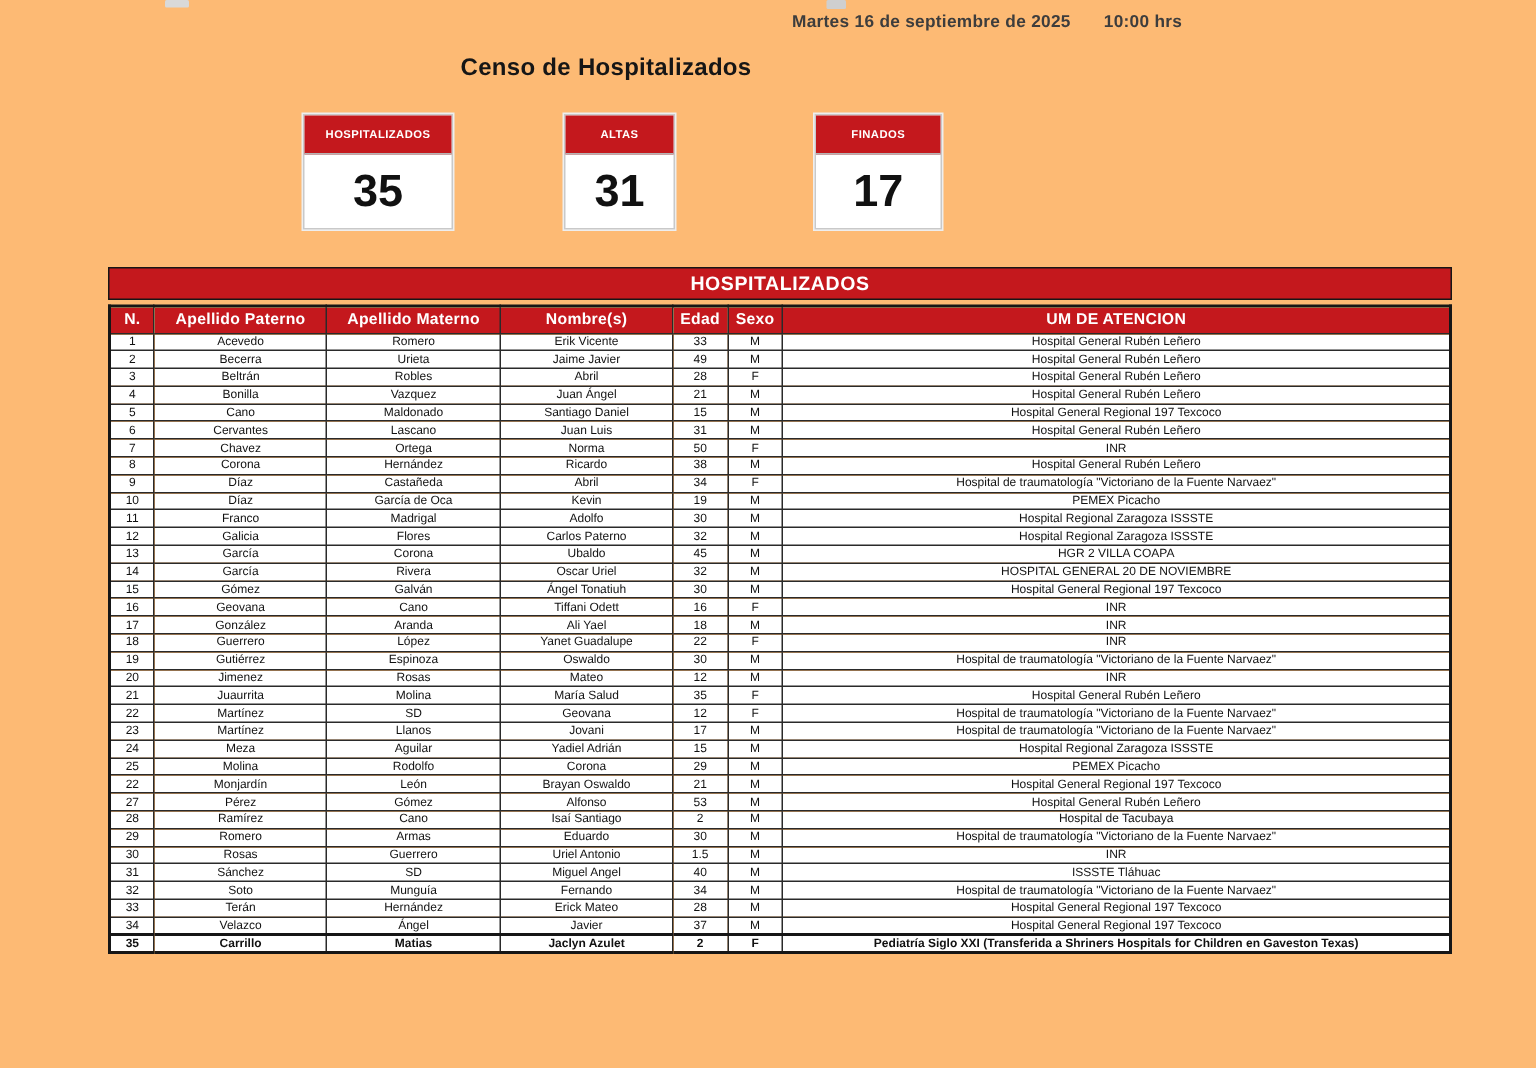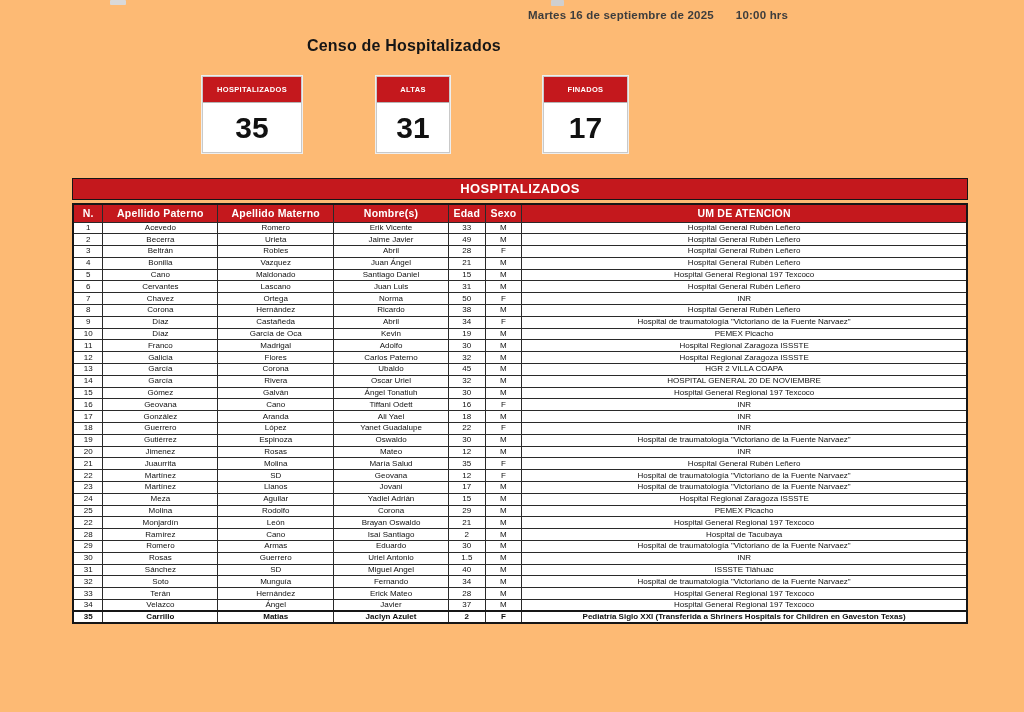--- a/index.html
+++ b/index.html
@@ -393,20 +393,29 @@
           <tr>
             <td>22</td>
             <td>Monjardín</td>
             <td>León</td>
             <td>Brayan Oswaldo</td>
             <td>21</td>
             <td>M</td>
             <td>Hospital General Regional 197 Texcoco</td>
           </tr>
           <tr>
+            <td>27</td>
+            <td>Pérez</td>
+            <td>Gómez</td>
+            <td>Alfonso</td>
+            <td>53</td>
+            <td>M</td>
+            <td>Hospital General Rubén Leñero</td>
+          </tr>
+          <tr>
             <td>28</td>
             <td>Ramírez</td>
             <td>Cano</td>
             <td>Isaí Santiago</td>
             <td>2</td>
             <td>M</td>
             <td>Hospital de Tacubaya</td>
           </tr>
           <tr>
             <td>29</td>

